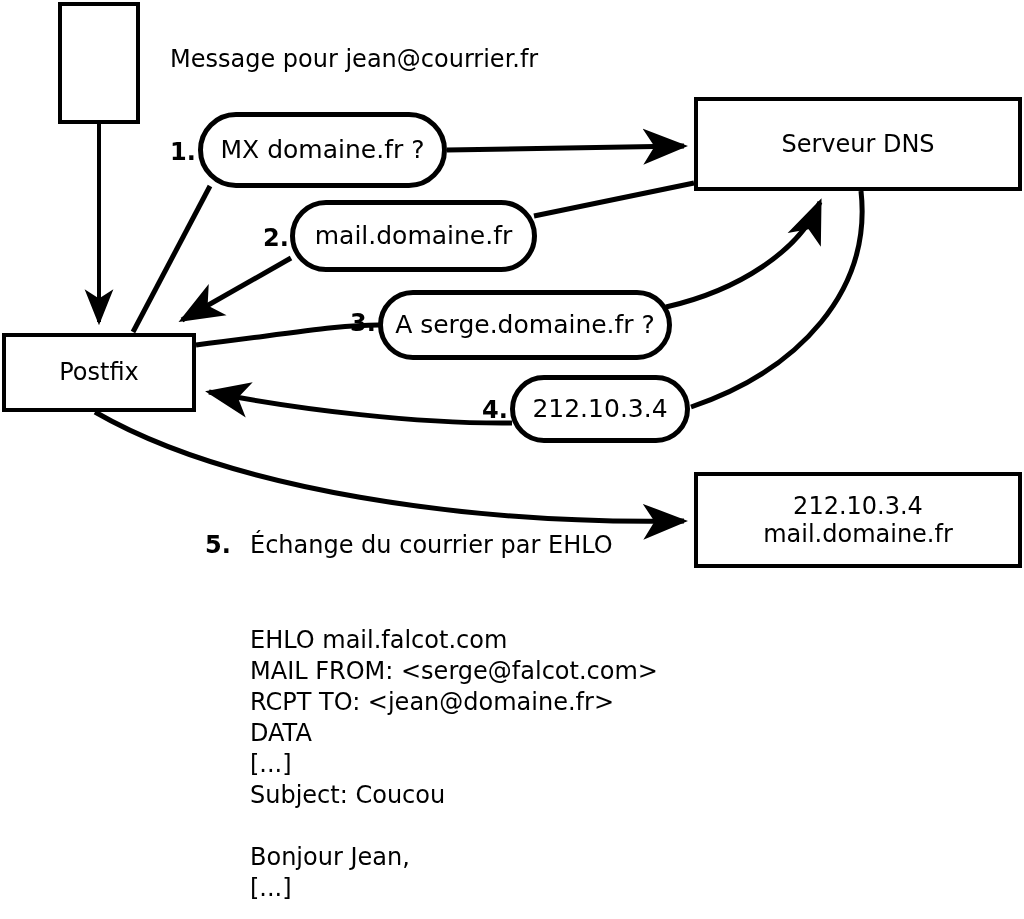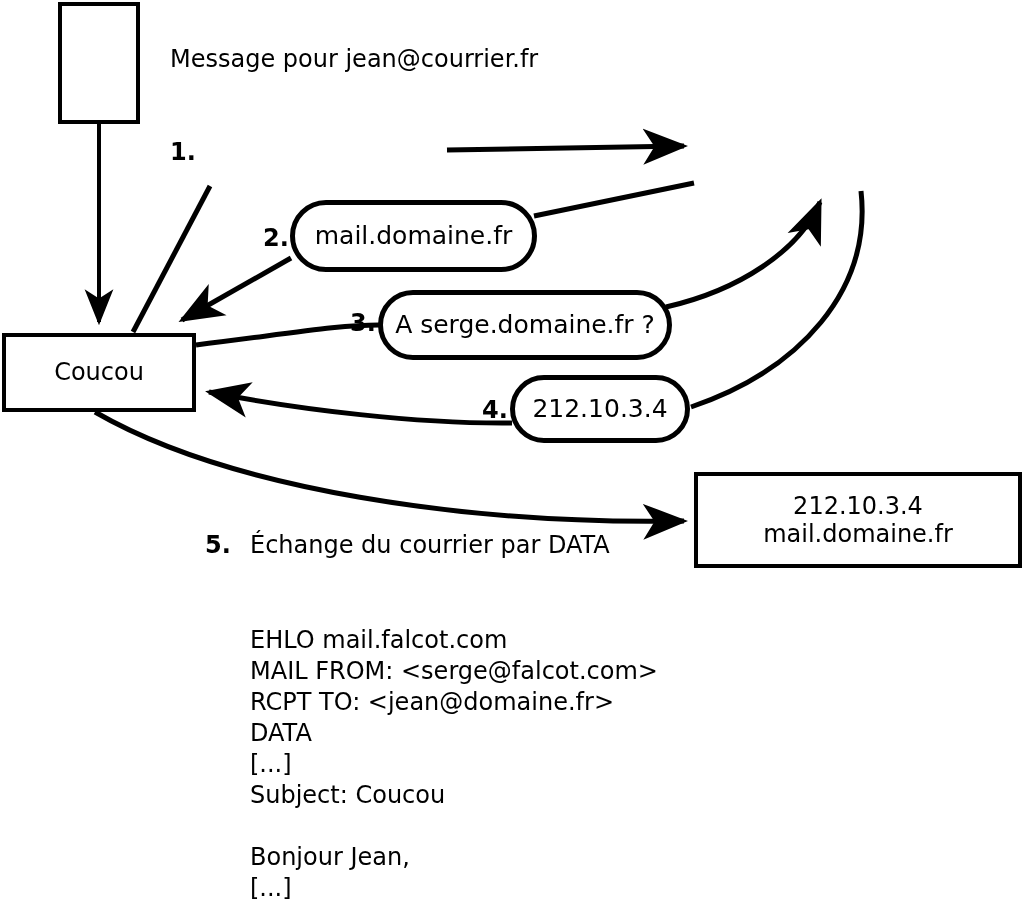--- a/index.html
+++ b/index.html
@@ -95,48 +95,54 @@
     <path d="M95,412 C230,490 470,525 684,521" fill="none" stroke="#000000" stroke-width="5" marker-end="url(#ah)"></path>
   </svg>
 
   <div class="node rect" style="left:58px; top:2px; width:82px; height:122px;">
     <span class="node-label"></span>
   </div>
 
   <div class="free-text" style="left:170px; top:45px;">Message pour jean@courrier.fr</div>
 
   <div class="node rect" style="left:2px; top:333px; width:194px; height:79px;">
-    <span class="node-label">Coucou</span>
+    <span class="node-label">Postfix</span>
   </div>
 
+  <div class="node rect" style="left:694px; top:97px; width:328px; height:94px;">
+    <span class="node-label">Serveur DNS</span>
+  </div>
 
   <div class="node rect" style="left:694px; top:472px; width:328px; height:96px;">
     <span class="node-label">212.10.3.4
 mail.domaine.fr</span>
   </div>
 
   <div class="step-num" style="left:170px; top:138px;">1.</div>
+  <div class="node pill" style="left:198px; top:112px; width:249px; height:76px;">
+    <span class="node-label">MX domaine.fr ?</span>
+  </div>
 
   <div class="step-num" style="left:263px; top:224px;">2.</div>
   <div class="node pill" style="left:290px; top:200px; width:247px; height:72px;">
     <span class="node-label">mail.domaine.fr</span>
   </div>
 
   <div class="step-num" style="left:350px; top:309px;">3.</div>
   <div class="node pill" style="left:378px; top:290px; width:294px; height:70px;">
     <span class="node-label">A serge.domaine.fr ?</span>
   </div>
 
   <div class="step-num" style="left:482px; top:396px;">4.</div>
   <div class="node pill" style="left:510px; top:375px; width:180px; height:68px;">
     <span class="node-label">212.10.3.4</span>
   </div>
 
   <div class="step-num" style="left:205px; top:531px;">5.</div>
-  <div class="free-text" style="left:250px; top:531px;">Échange du courrier par DATA</div>
+  <div class="free-text" style="left:250px; top:531px;">Échange du courrier par EHLO</div>
 
   <div class="smtp-block" style="left:250px; top:625px;">EHLO mail.falcot.com
 MAIL FROM: &lt;serge@falcot.com&gt;
 RCPT TO: &lt;jean@domaine.fr&gt;
 DATA
 [...]
 Subject: Coucou
 
 Bonjour Jean,
 [...]

